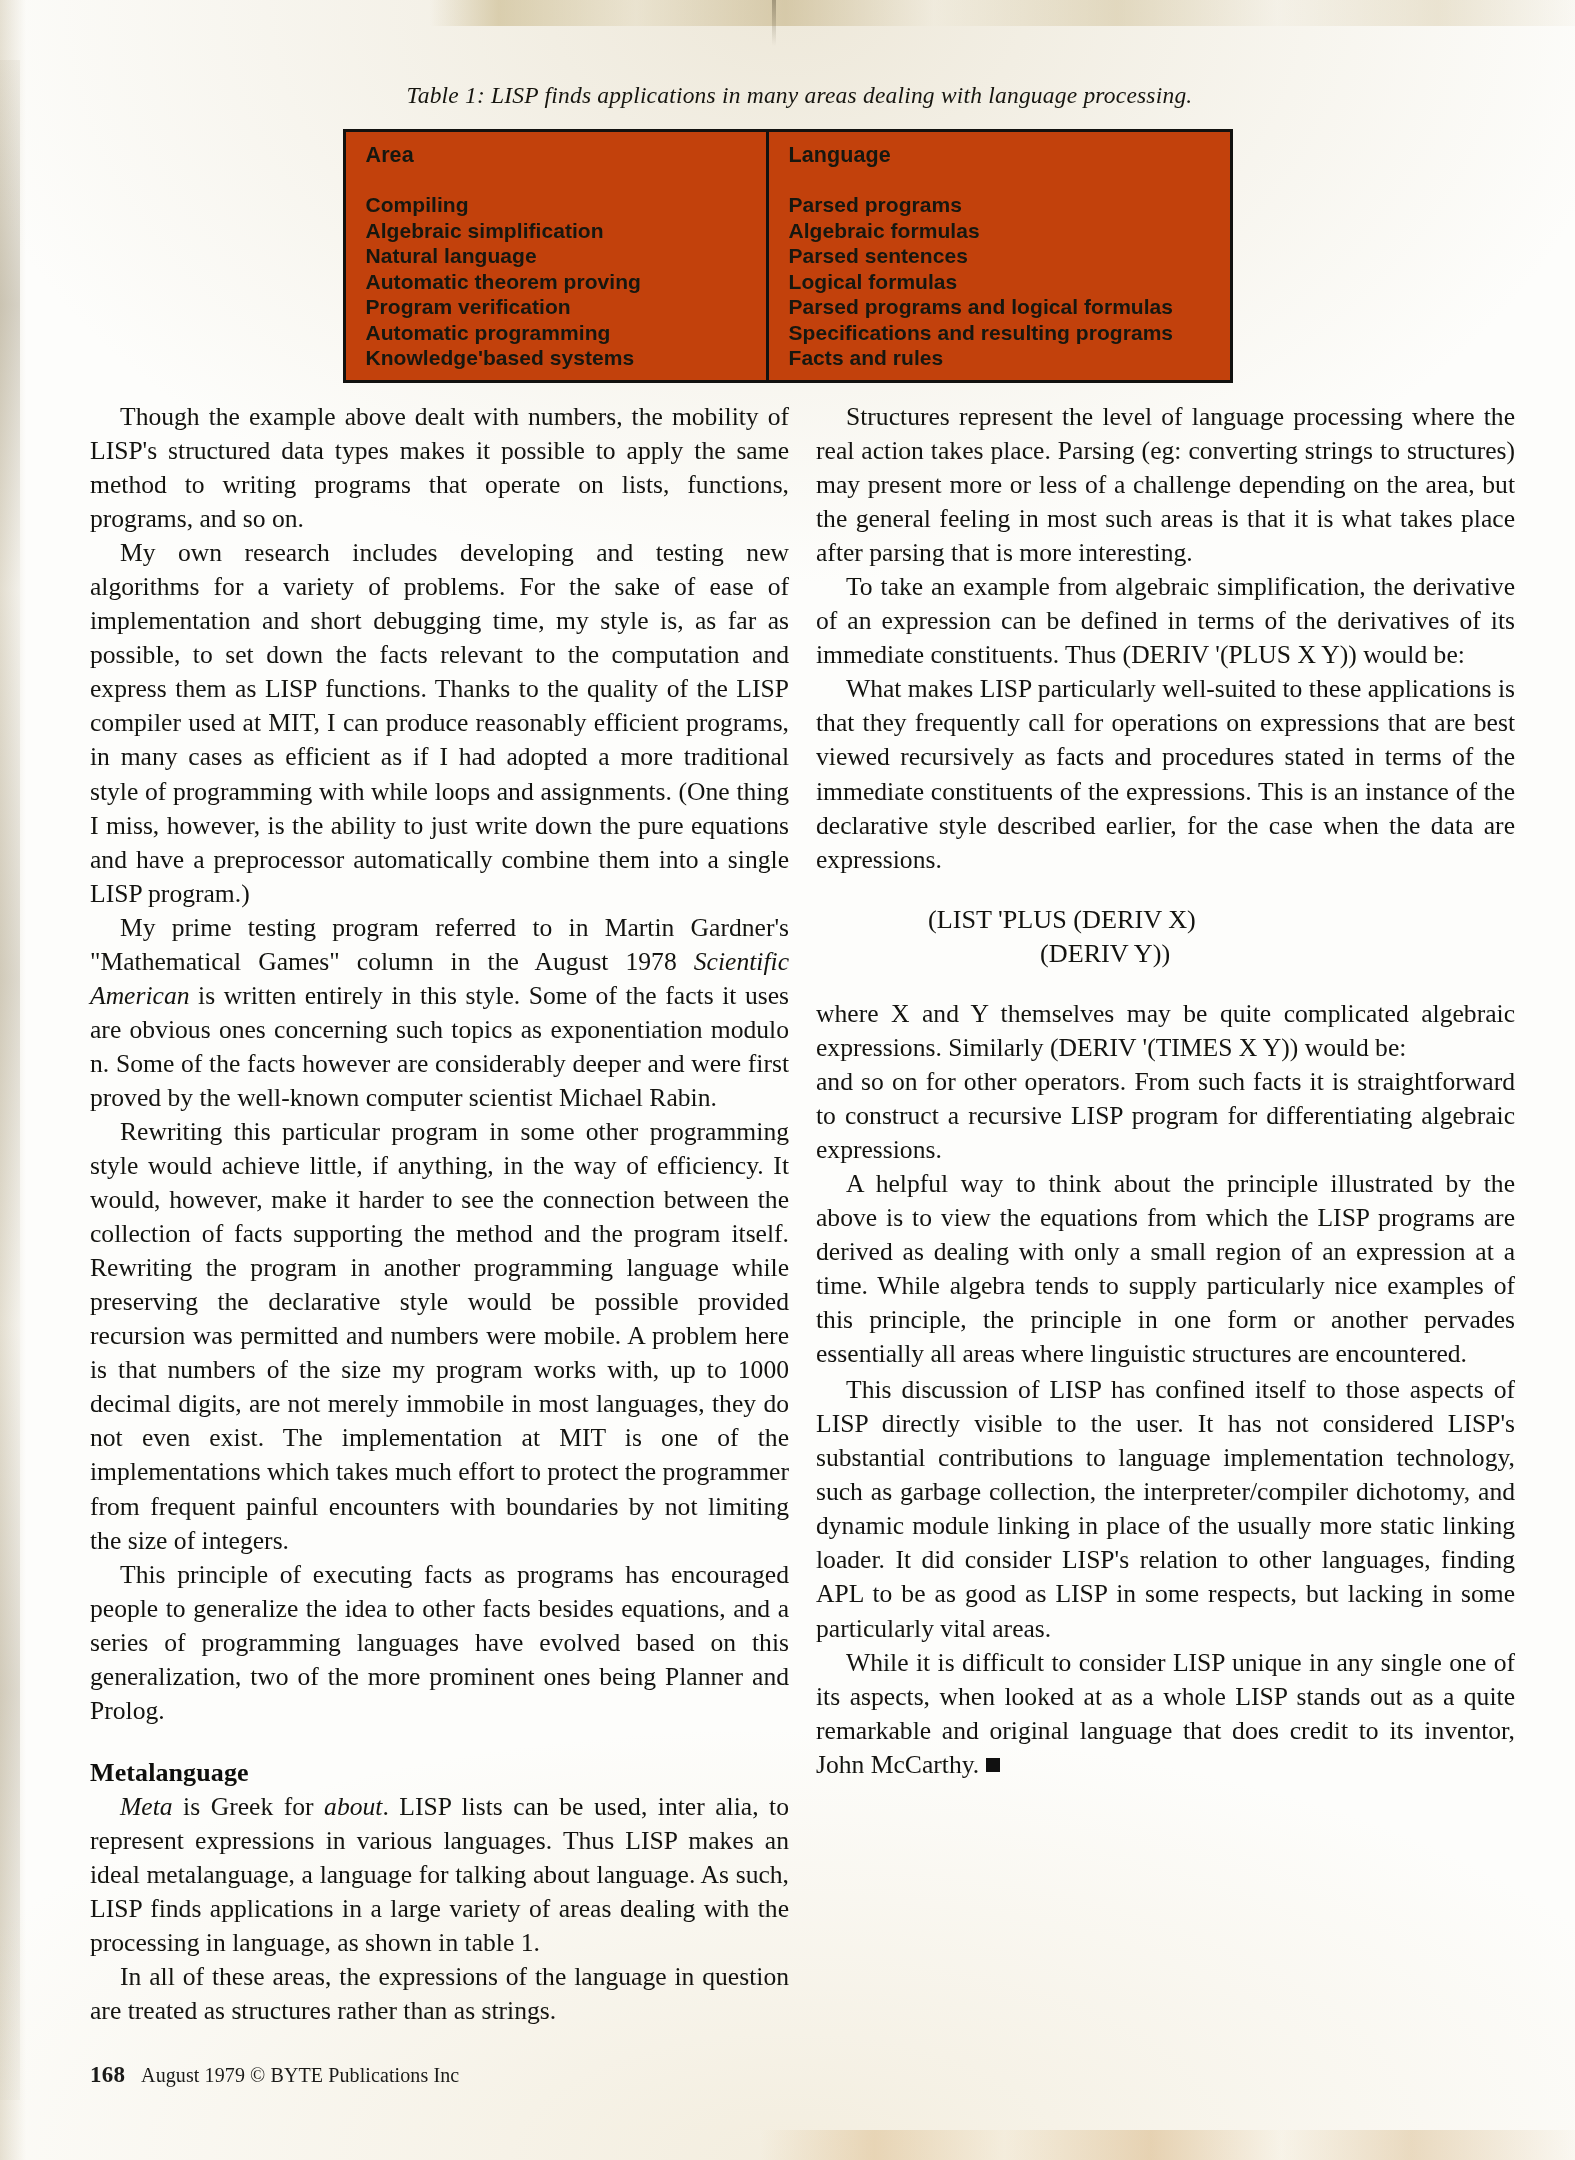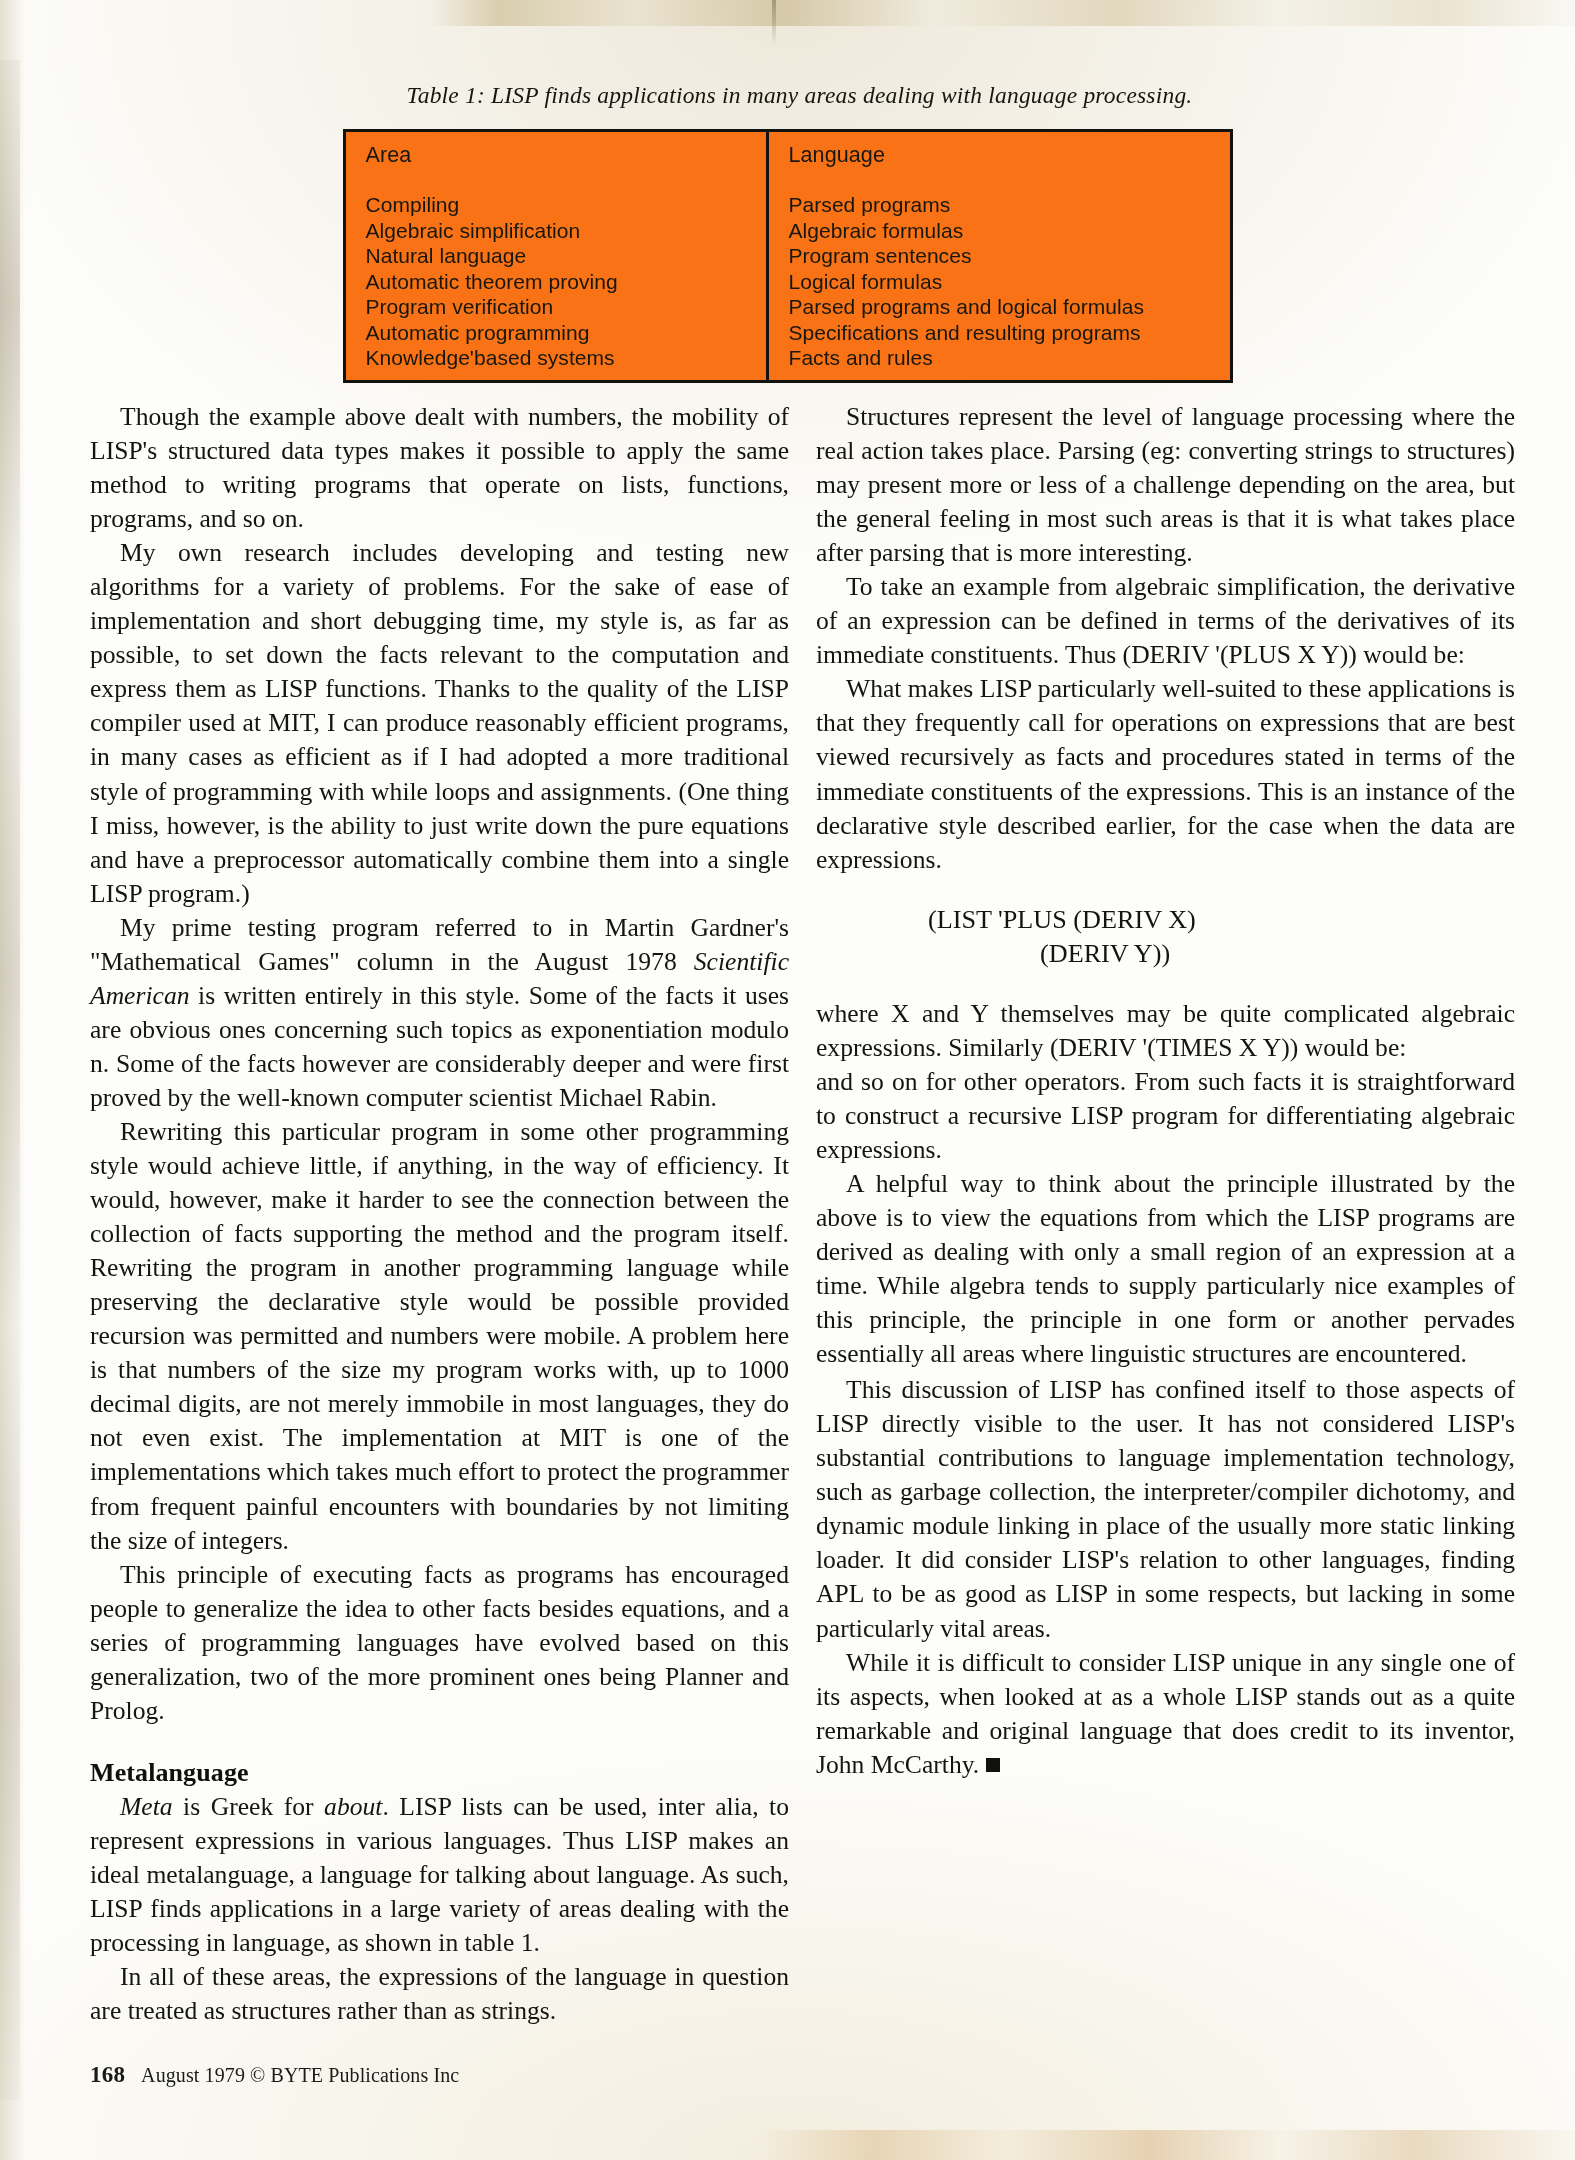--- a/index.html
+++ b/index.html
@@ -94,21 +94,22 @@
     text-align: center;
     color: #16150f;
     margin: 0 0 20px 0;
     padding-left: 24px;
   }
   .tbl {
     margin: 0 auto;
     width: 890px;
     border: 3px solid #121210;
     border-collapse: collapse;
-    background: #f97316;
+    background: #c2410c;
+    font-weight: bold;
   }
   .tbl td {
     border: 0;
     vertical-align: top;
     padding: 0;
   }
   .tbl .col-left {
     width: 400px;
     border-right: 3px solid #121210;
     padding: 11px 0 9px 20px;
@@ -240,21 +241,21 @@
             <div>Program verification</div>
             <div>Automatic programming</div>
             <div>Knowledge'based systems</div>
           </div>
         </td>
         <td class="col-right">
           <div class="col-head">Language</div>
           <div class="col-list">
             <div>Parsed programs</div>
             <div>Algebraic formulas</div>
-            <div>Program sentences</div>
+            <div>Parsed sentences</div>
             <div>Logical formulas</div>
             <div>Parsed programs and logical formulas</div>
             <div>Specifications and resulting programs</div>
             <div>Facts and rules</div>
           </div>
         </td>
       </tr>
     </tbody>
       </table>
   </div>

